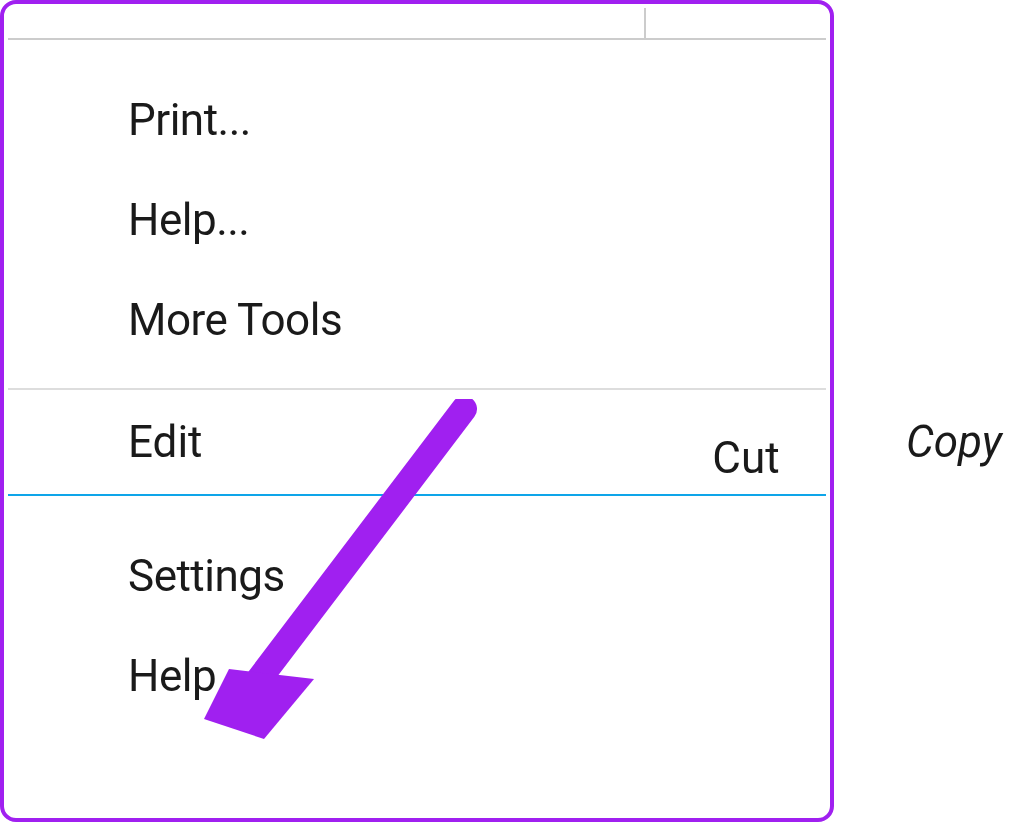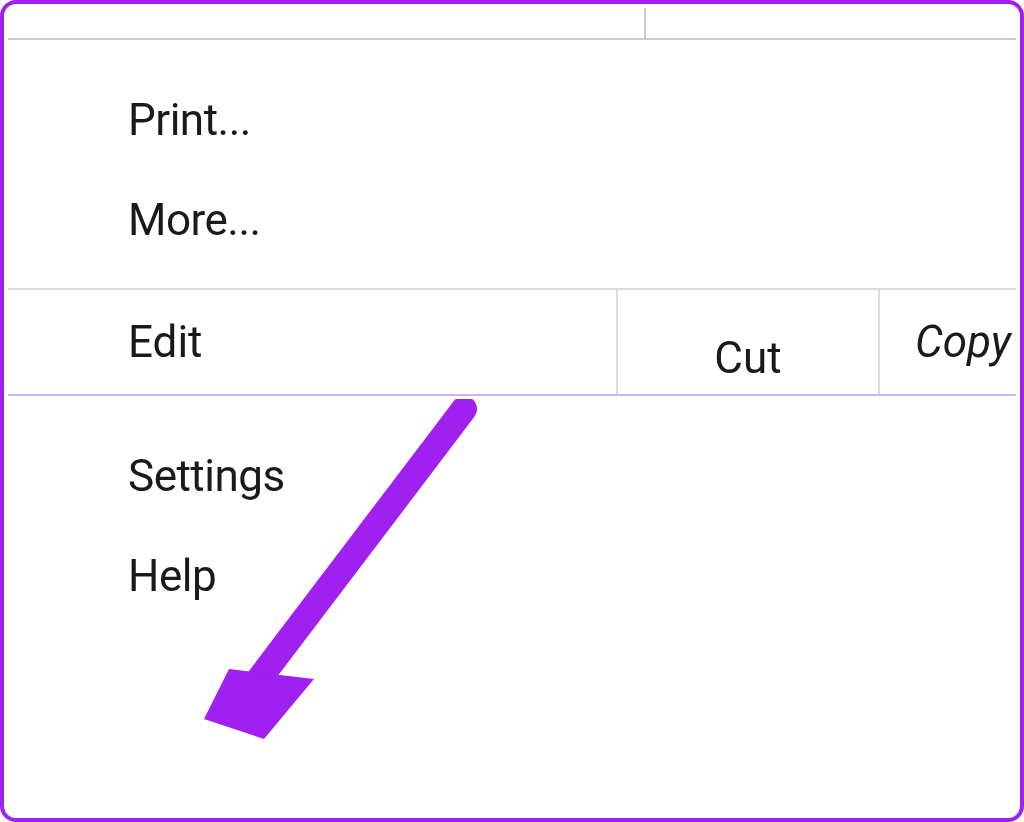--- a/index.html
+++ b/index.html
@@ -12,21 +12,21 @@
       height: 822px;
       font-family: -apple-system, BlinkMacSystemFont, "Segoe UI", Roboto, Helvetica, Arial, sans-serif;
       background: #ffffff;
       position: relative;
       overflow: hidden;
     }
     .outer-frame {
       position: absolute;
       top: 0;
       left: 0;
-      width: 1024px;
+      width: 834px;
       height: 822px;
       border: 4px solid #a020f0;
       border-radius: 16px;
       background: #ffffff;
     }
     .top-bar {
       position: absolute;
       top: 4px;
       left: 4px;
       right: 4px;
@@ -56,21 +56,21 @@
     .menu-item {
       font-size: 44px;
       color: #1a1a1a;
       padding: 24px 0 24px 120px;
       cursor: pointer;
       letter-spacing: -0.5px;
     }
     .edit-row {
       display: flex;
       align-items: center;
-      border-bottom: 2px solid #c4b5fd;
+      border-bottom: 2px solid #0ea5e9;
       height: 106px;
     }
     .edit-label {
       font-size: 44px;
       color: #1a1a1a;
       padding-left: 120px;
       cursor: default;
       flex: 0 0 auto;
       width: 608px;
     }
@@ -112,21 +112,22 @@
 </head>
 <body>
 
 <div class="outer-frame">
   <div class="top-bar"></div>
   <div class="top-right-segment"></div>
 
   <div class="menu-list">
     <div class="menu-group-top">
       <div class="menu-item">Print...</div>
-      <div class="menu-item">More...</div>
+      <div class="menu-item">Help...</div>
+      <div class="menu-item">More Tools</div>
     </div>
 
     <div class="edit-row">
       <div class="edit-label">Edit</div>
       <div class="edit-divider"></div>
       <div class="edit-action edit-action-cut">Cut</div>
       <div class="edit-divider"></div>
       <div class="edit-action edit-action-copy">Copy</div>
     </div>
 

